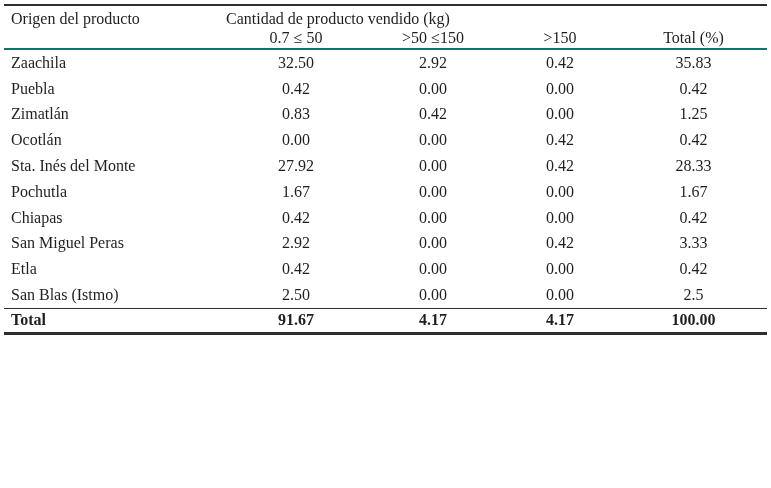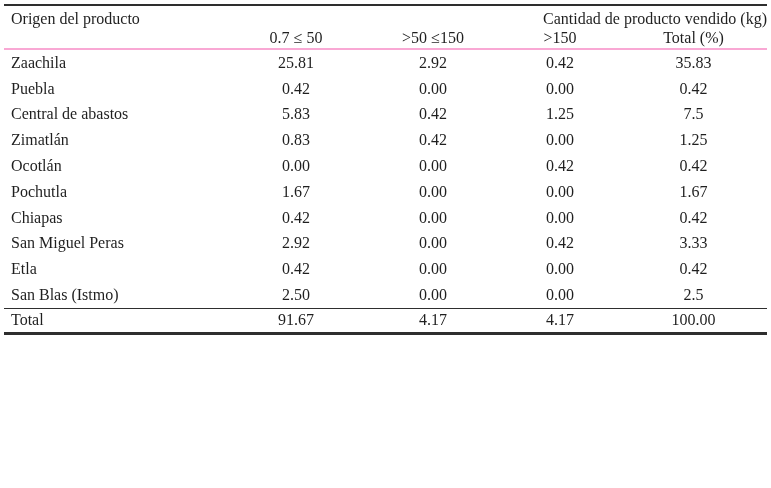--- a/index.html
+++ b/index.html
@@ -26,27 +26,27 @@
   col.c-r3 { width: 120px; }
   col.c-r4 { width: 147px; }
 
   th, td {
     font-weight: normal;
     padding: 0;
     white-space: nowrap;
     overflow: hidden;
   }
   thead tr.head-1 th { height: 22px; vertical-align: bottom; }
-  thead tr.head-2 th { height: 20px; vertical-align: middle; border-bottom: 2px solid #f9a8d4; }
+  thead tr.head-2 th { height: 20px; vertical-align: middle; border-bottom: 2px solid #0f766e; }
   .origin-col { text-align: left; padding-left: 7px; }
-  .group-head { text-align: right; }
+  .group-head { text-align: left; }
   .num-col { text-align: center; }
 
   tbody td { height: 25.8px; vertical-align: middle; }
-  tfoot td { height: 23px; vertical-align: middle; border-top: 1px solid #2e2e2e; border-bottom: 3px solid #2e2e2e; }
+  tfoot td { height: 23px; vertical-align: middle; border-top: 1px solid #2e2e2e; border-bottom: 3px solid #2e2e2e; font-weight: bold; }
 </style>
 </head>
 <body>
 
 <div class="page">
   <table class="data-table">
     <colgroup>
       <col class="c-origin">
         <col class="c-r1">
         <col class="c-r2">
@@ -62,52 +62,52 @@
         <th class="origin-col"></th>
         <th class="num-col">0.7 ≤ 50</th>
         <th class="num-col">&gt;50 ≤150</th>
         <th class="num-col">&gt;150</th>
         <th class="num-col">Total (%)</th>
       </tr>
     </thead>
     <tbody id="table-body">
         <tr>
     <td class="origin-col">Zaachila</td>
-    <td class="num-col">25.81</td>
+    <td class="num-col">32.50</td>
     <td class="num-col">2.92</td>
     <td class="num-col">0.42</td>
     <td class="num-col">35.83</td>
   </tr>
         <tr>
     <td class="origin-col">Puebla</td>
     <td class="num-col">0.42</td>
     <td class="num-col">0.00</td>
     <td class="num-col">0.00</td>
     <td class="num-col">0.42</td>
-  </tr>
-        <tr>
-    <td class="origin-col">Central de abastos</td>
-    <td class="num-col">5.83</td>
-    <td class="num-col">0.42</td>
-    <td class="num-col">1.25</td>
-    <td class="num-col">7.5</td>
   </tr>
         <tr>
     <td class="origin-col">Zimatlán</td>
     <td class="num-col">0.83</td>
     <td class="num-col">0.42</td>
     <td class="num-col">0.00</td>
     <td class="num-col">1.25</td>
   </tr>
         <tr>
     <td class="origin-col">Ocotlán</td>
     <td class="num-col">0.00</td>
     <td class="num-col">0.00</td>
     <td class="num-col">0.42</td>
     <td class="num-col">0.42</td>
+  </tr>
+        <tr>
+    <td class="origin-col">Sta. Inés del Monte</td>
+    <td class="num-col">27.92</td>
+    <td class="num-col">0.00</td>
+    <td class="num-col">0.42</td>
+    <td class="num-col">28.33</td>
   </tr>
         <tr>
     <td class="origin-col">Pochutla</td>
     <td class="num-col">1.67</td>
     <td class="num-col">0.00</td>
     <td class="num-col">0.00</td>
     <td class="num-col">1.67</td>
   </tr>
         <tr>
     <td class="origin-col">Chiapas</td>

